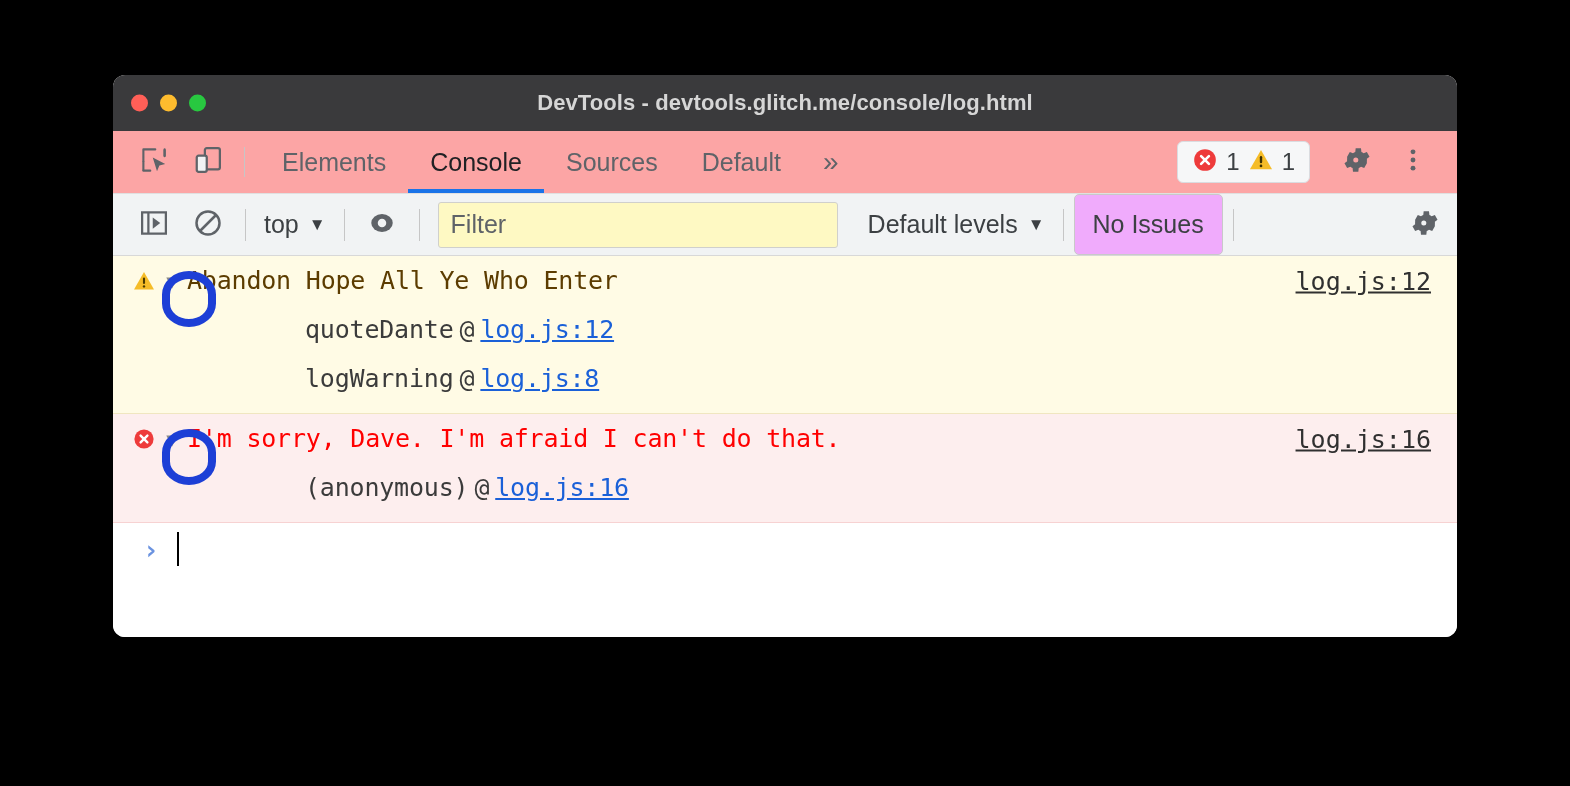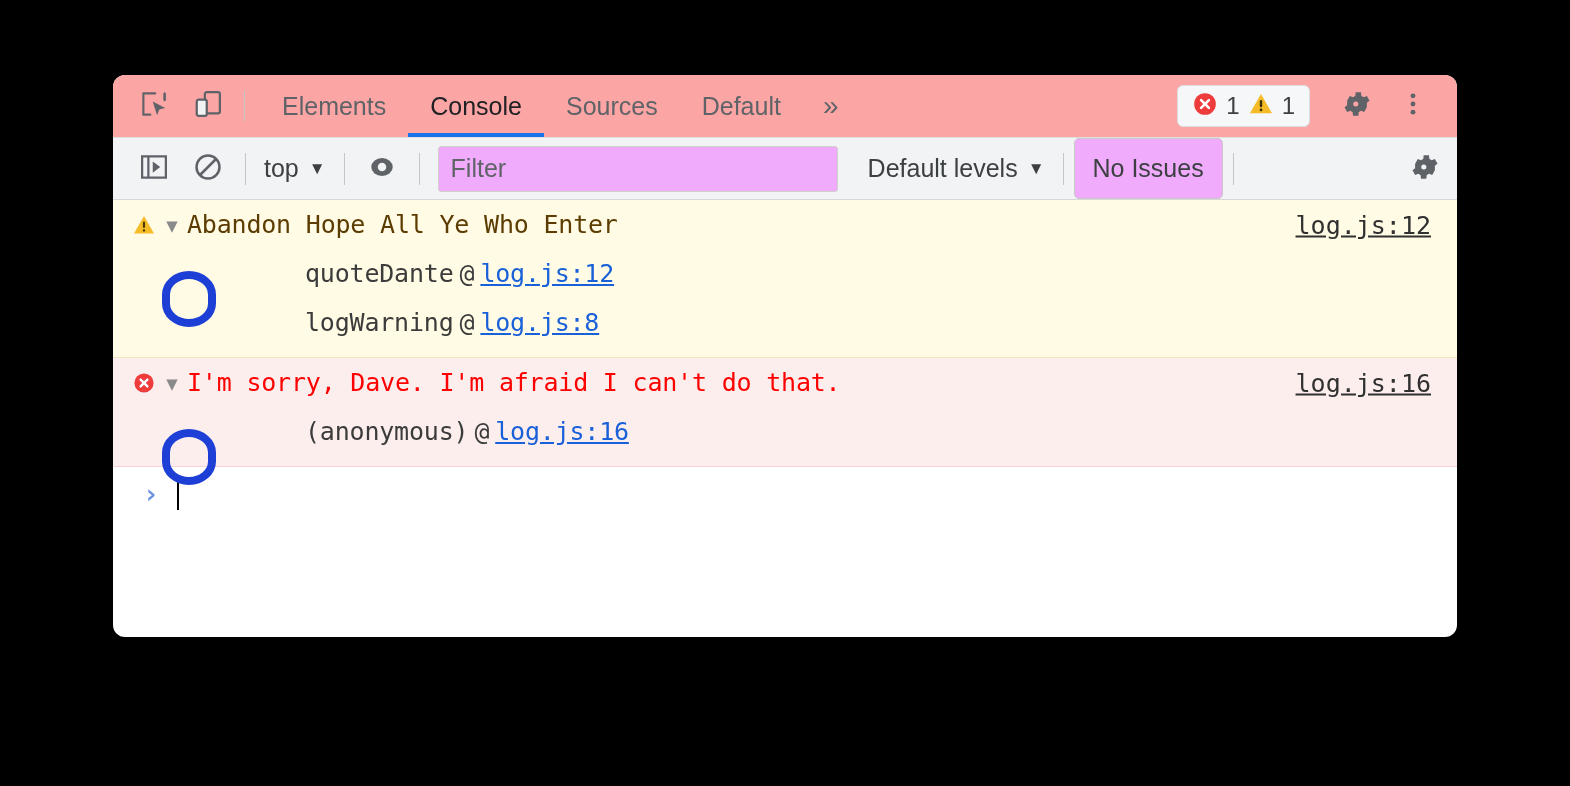--- a/index.html
+++ b/index.html
@@ -181,21 +181,21 @@
     font-size: 17px;
     color: #3c4043;
     line-height: 1;
   }
   #filter-input {
     flex: 0 0 400px;
     height: 46px;
     margin-left: 8px;
     border: 1px solid #d0d0cc;
     border-radius: 3px;
-    background: #f0abfc;
+    background: #fef9c3;
     font-size: 25px;
     color: #5f6368;
     padding: 0 12px;
     box-sizing: border-box;
     font-family: "Liberation Sans", sans-serif;
     outline: none;
   }
   #filter-input::placeholder { color: #5f6368; opacity: 1; }
   .levels-drop { margin-left: 22px; }
   .issues-btn {
@@ -319,20 +319,28 @@
     top: 429px;
     width: 54px;
     height: 56px;
   }
 </style>
 </head>
 <body>
 
 <div id="window">
 
+  <div id="titlebar">
+    <div class="traffic-lights">
+      <div class="light red"></div>
+      <div class="light yellow"></div>
+      <div class="light green"></div>
+    </div>
+    <div id="window-title">DevTools - devtools.glitch.me/console/log.html</div>
+  </div>
 
   <div id="tabbar">
 
     <div class="tb-icon-btn">
       <span>
         <svg width="30" height="30" viewBox="0 0 24 24">
           <path d="M3.5 3.5 H13 M3.5 3.5 V13 M3.5 20.5 H9 M20.5 3.5 V9" stroke="#5f6368" stroke-width="1.7" fill="none" stroke-linecap="round"></path>
           <path d="M3.5 13 V20.5 M20.5 9 V3.5" stroke="#5f6368" stroke-width="1.7" fill="none"></path>
           <path d="M11 10 L21 15.2 L16.3 16.4 L14.4 21 Z" fill="#5f6368"></path>
         </svg>

